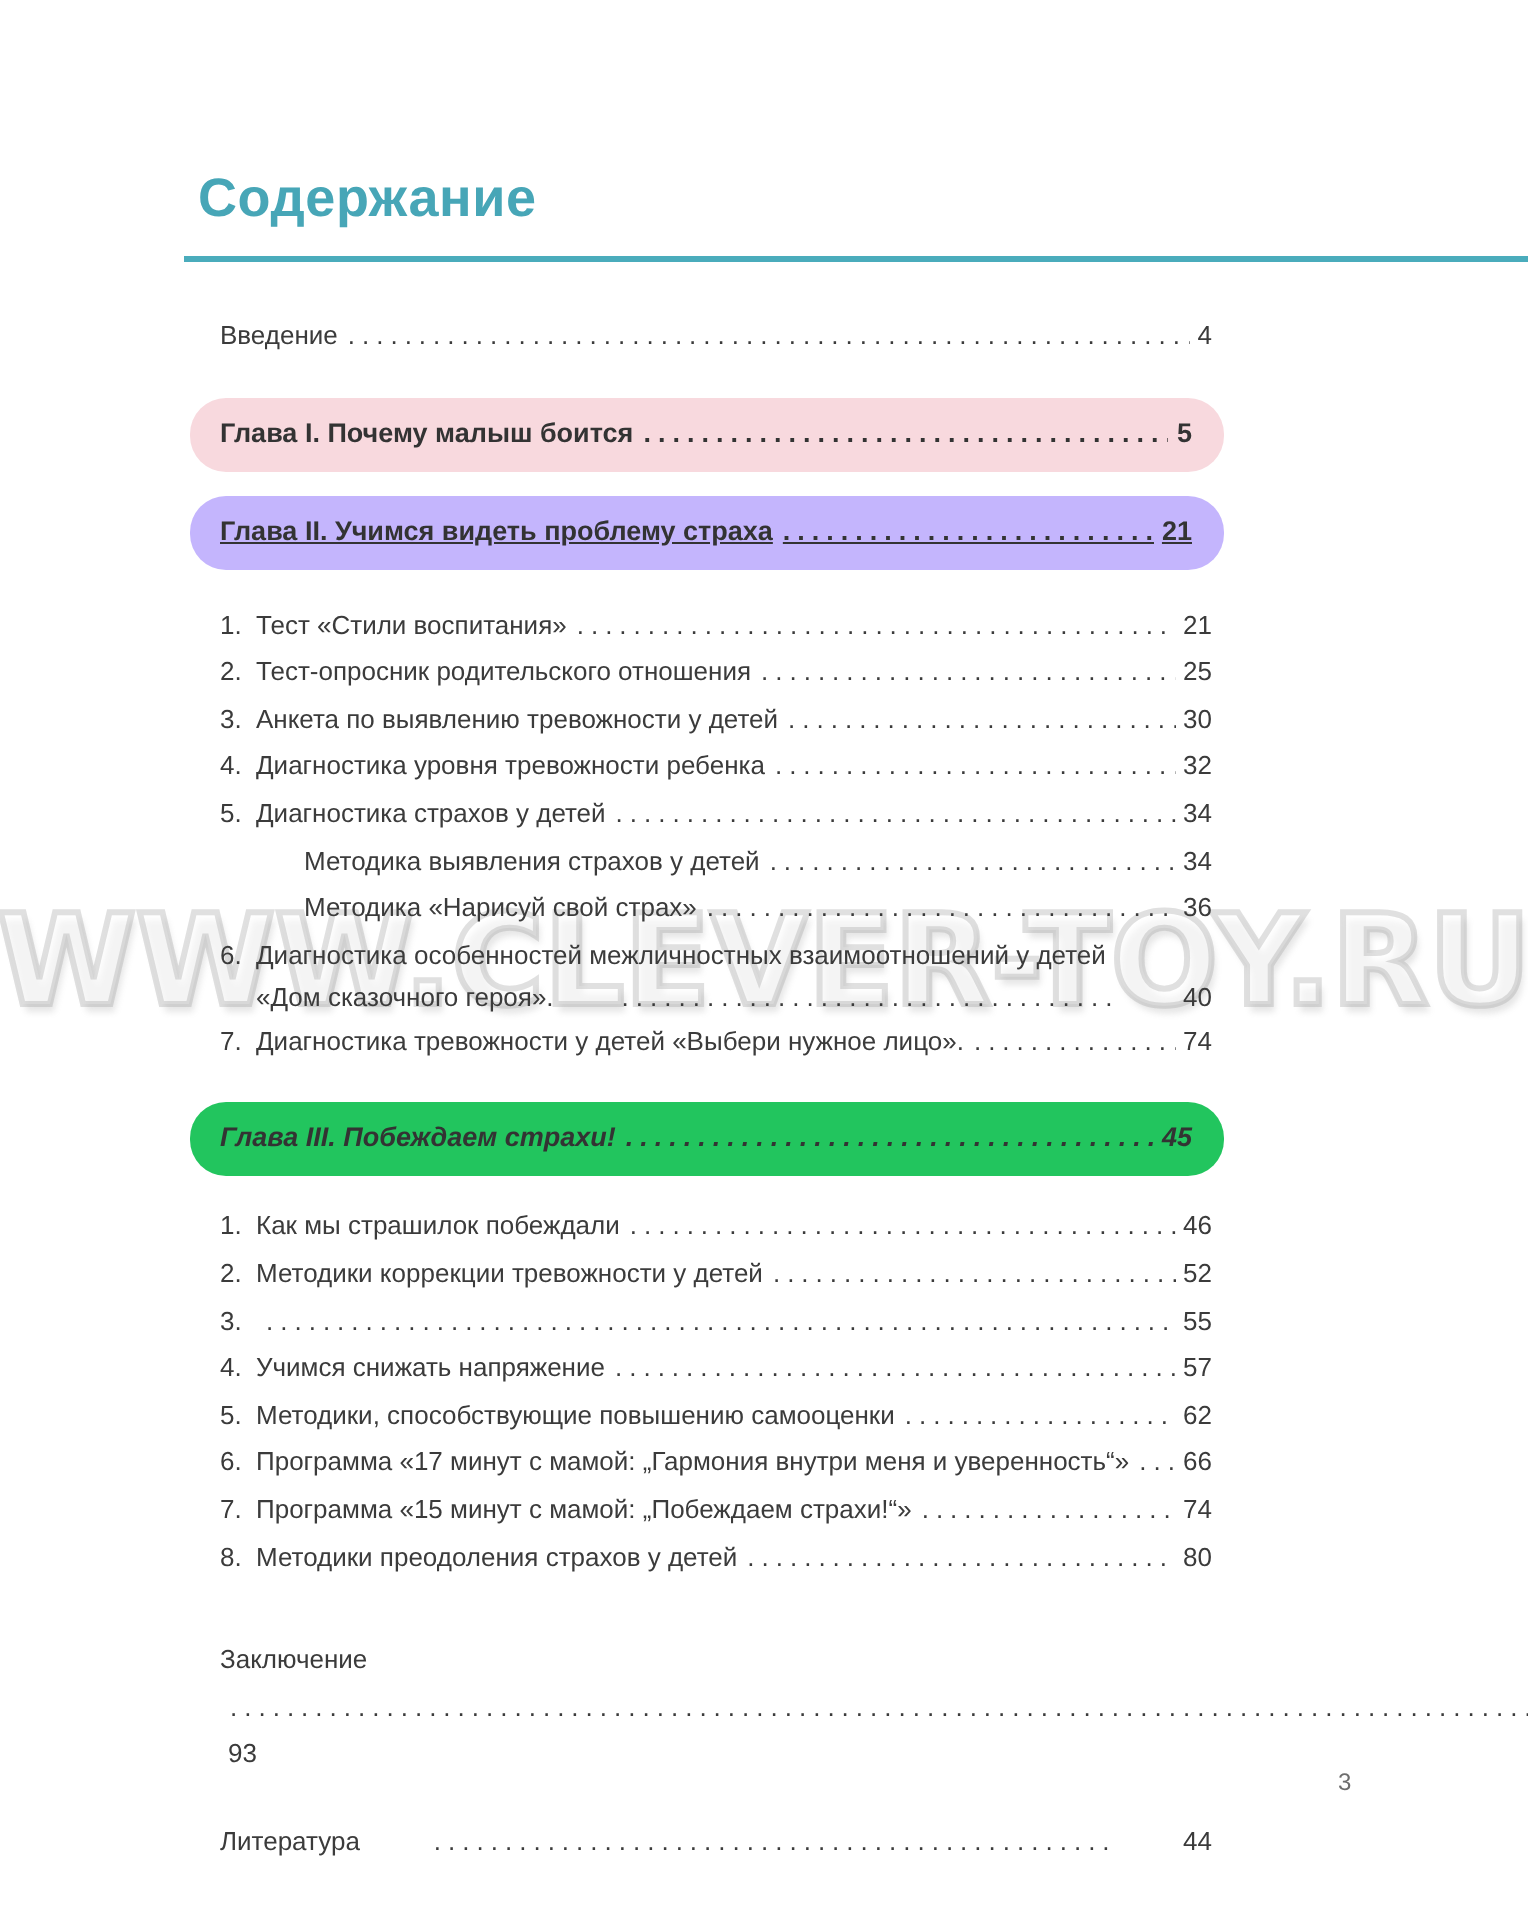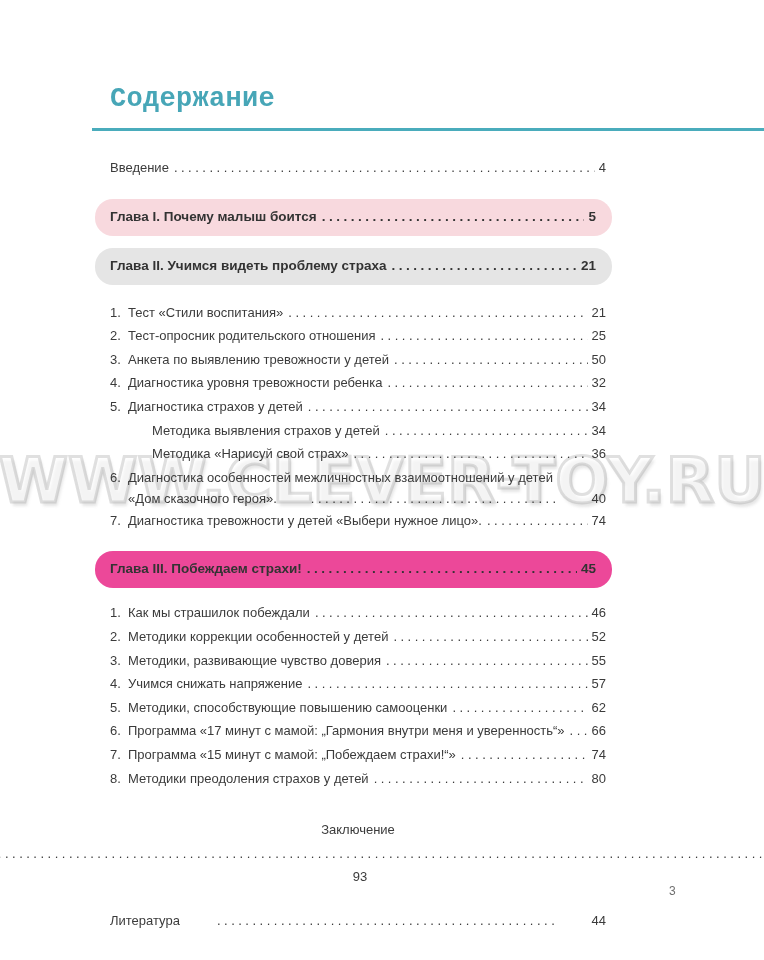--- a/index.html
+++ b/index.html
@@ -8,29 +8,28 @@
     width: 764px;
     height: 960px;
     margin: 0 auto;
     background: #ffffff;
     overflow: hidden;
     font-family: "Liberation Sans", "DejaVu Sans", sans-serif;
     color: #3b3b3b;
   }
   .page-title {
     position: absolute;
-    left: 110px;
+    left: 99px;
     top: 84px;
     margin: 0;
     font-size: 27px;
     font-weight: bold;
     color: #47a6b7;
     letter-spacing: 0.3px;
     z-index: 2;
-    font-family: Liberation Mono, monospace;
   }
   .title-rule {
     position: absolute;
     left: 92px;
     right: 0;
     top: 128px;
     height: 3px;
     background: #4aacbc;
     z-index: 2;
   }
@@ -52,21 +51,21 @@
   }
   .content {
     position: absolute;
     left: 110px;
     top: 148px;
     width: 496px;
     z-index: 2;
   }
   .toc-row {
     display: flex;
-    align-items: center;
+    align-items: flex-start;
     font-size: 13px;
     line-height: 23.6px;
   }
   .num { flex: none; width: 18px; }
   .label { flex: none; white-space: nowrap; }
   .leader { flex: 1 1 auto; overflow: hidden; white-space: nowrap; margin-left: 5px; }
   .leader::after {
     content: "..........................................................................................................................................................................";
     letter-spacing: 3.5px;
   }
@@ -80,22 +79,22 @@
     width: 517px;
     padding: 8px 16px 9px 15px;
     border-radius: 18px;
     font-size: 13.5px;
     font-weight: bold;
     color: #333333;
     line-height: 20px;
   }
   .chapter-bar .leader::after { font-weight: bold; }
   .bar1 { background: #f8d9de; margin-top: 19px; }
-  .bar2 { background: #e5e5e5; margin-top: 12px; }
-  .bar3 { background: #ec4899; margin-top: 19px; }
+  .bar2 { background: #c4b5fd; margin-top: 12px; text-decoration: underline; }
+  .bar3 { background: #22c55e; margin-top: 19px; font-style: italic; }
   .list2 { margin-top: 16px; }
   .list3 { margin-top: 13px; }
   .sub { padding-left: 42px; }
   .wrap-line1 { line-height: 21px; margin-top: 1px; }
   .wrap-line2 { line-height: 21px; gap: 29px; }
   .wrap-line2 .label { padding-left: 18px; }
   .conclusion-row { margin-top: 28px; flex-direction: column; }
   .bibliography-row { margin-top: 20px; gap: 32px; }
   .footer-pagenum {
     position: absolute;
@@ -146,21 +145,21 @@
       <div class="toc-row">
         <span class="num">2.</span>
         <span class="label">Тест-опросник родительского отношения</span>
         <span class="leader"></span>
         <span class="pagenum">25</span>
       </div>
       <div class="toc-row">
         <span class="num">3.</span>
         <span class="label">Анкета по выявлению тревожности у детей</span>
         <span class="leader"></span>
-        <span class="pagenum">50</span>
+        <span class="pagenum">30</span>
       </div>
       <div class="toc-row">
         <span class="num">4.</span>
         <span class="label">Диагностика уровня тревожности ребенка</span>
         <span class="leader"></span>
         <span class="pagenum">32</span>
       </div>
       <div class="toc-row">
         <span class="num">5.</span>
         <span class="label">Диагностика страхов у детей</span>
@@ -205,27 +204,26 @@
 
     <div class="list3">
       <div class="toc-row">
         <span class="num">1.</span>
         <span class="label">Как мы страшилок побеждали</span>
         <span class="leader"></span>
         <span class="pagenum">46</span>
       </div>
       <div class="toc-row">
         <span class="num">2.</span>
-        <span class="label">Методики коррекции особенностей у детей</span>
+        <span class="label">Методики коррекции тревожности у детей</span>
         <span class="leader"></span>
         <span class="pagenum">52</span>
       </div>
       <div class="toc-row">
         <span class="num">3.</span>
-        <span class="label">Методики, развивающие чувство доверия</span>
         <span class="leader"></span>
         <span class="pagenum">55</span>
       </div>
       <div class="toc-row">
         <span class="num">4.</span>
         <span class="label">Учимся снижать напряжение</span>
         <span class="leader"></span>
         <span class="pagenum">57</span>
       </div>
       <div class="toc-row">

